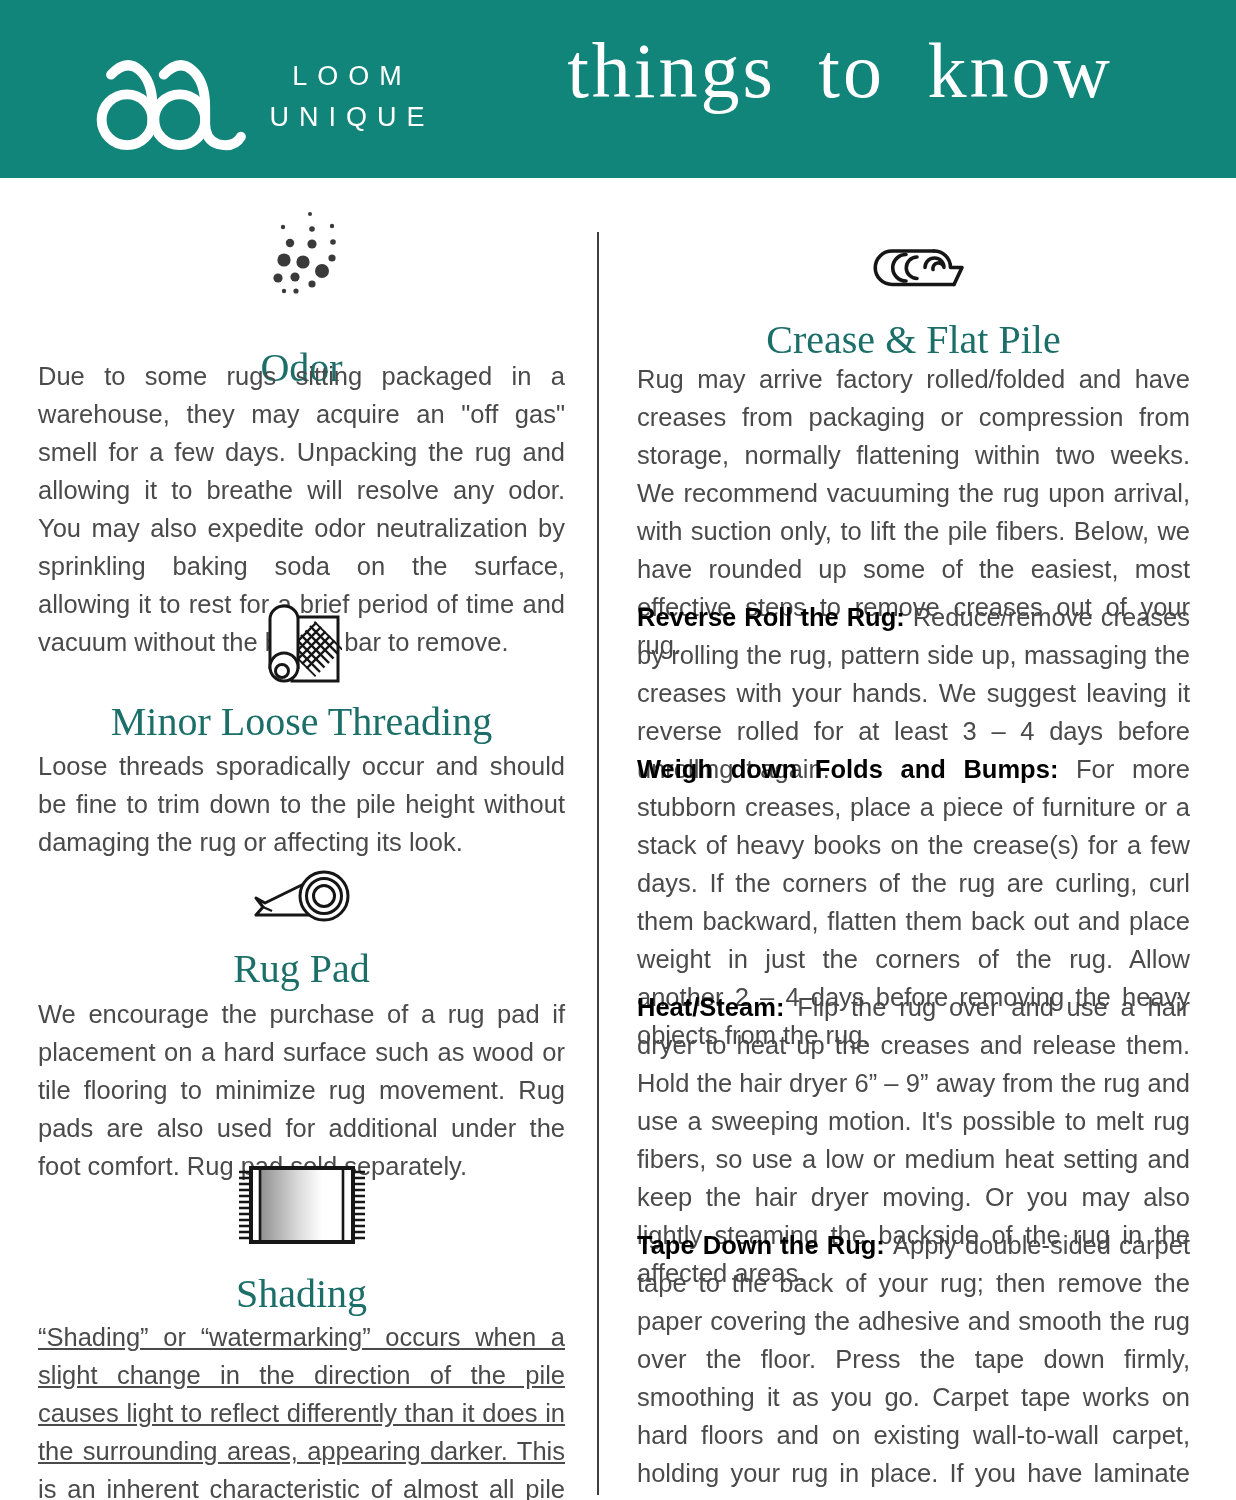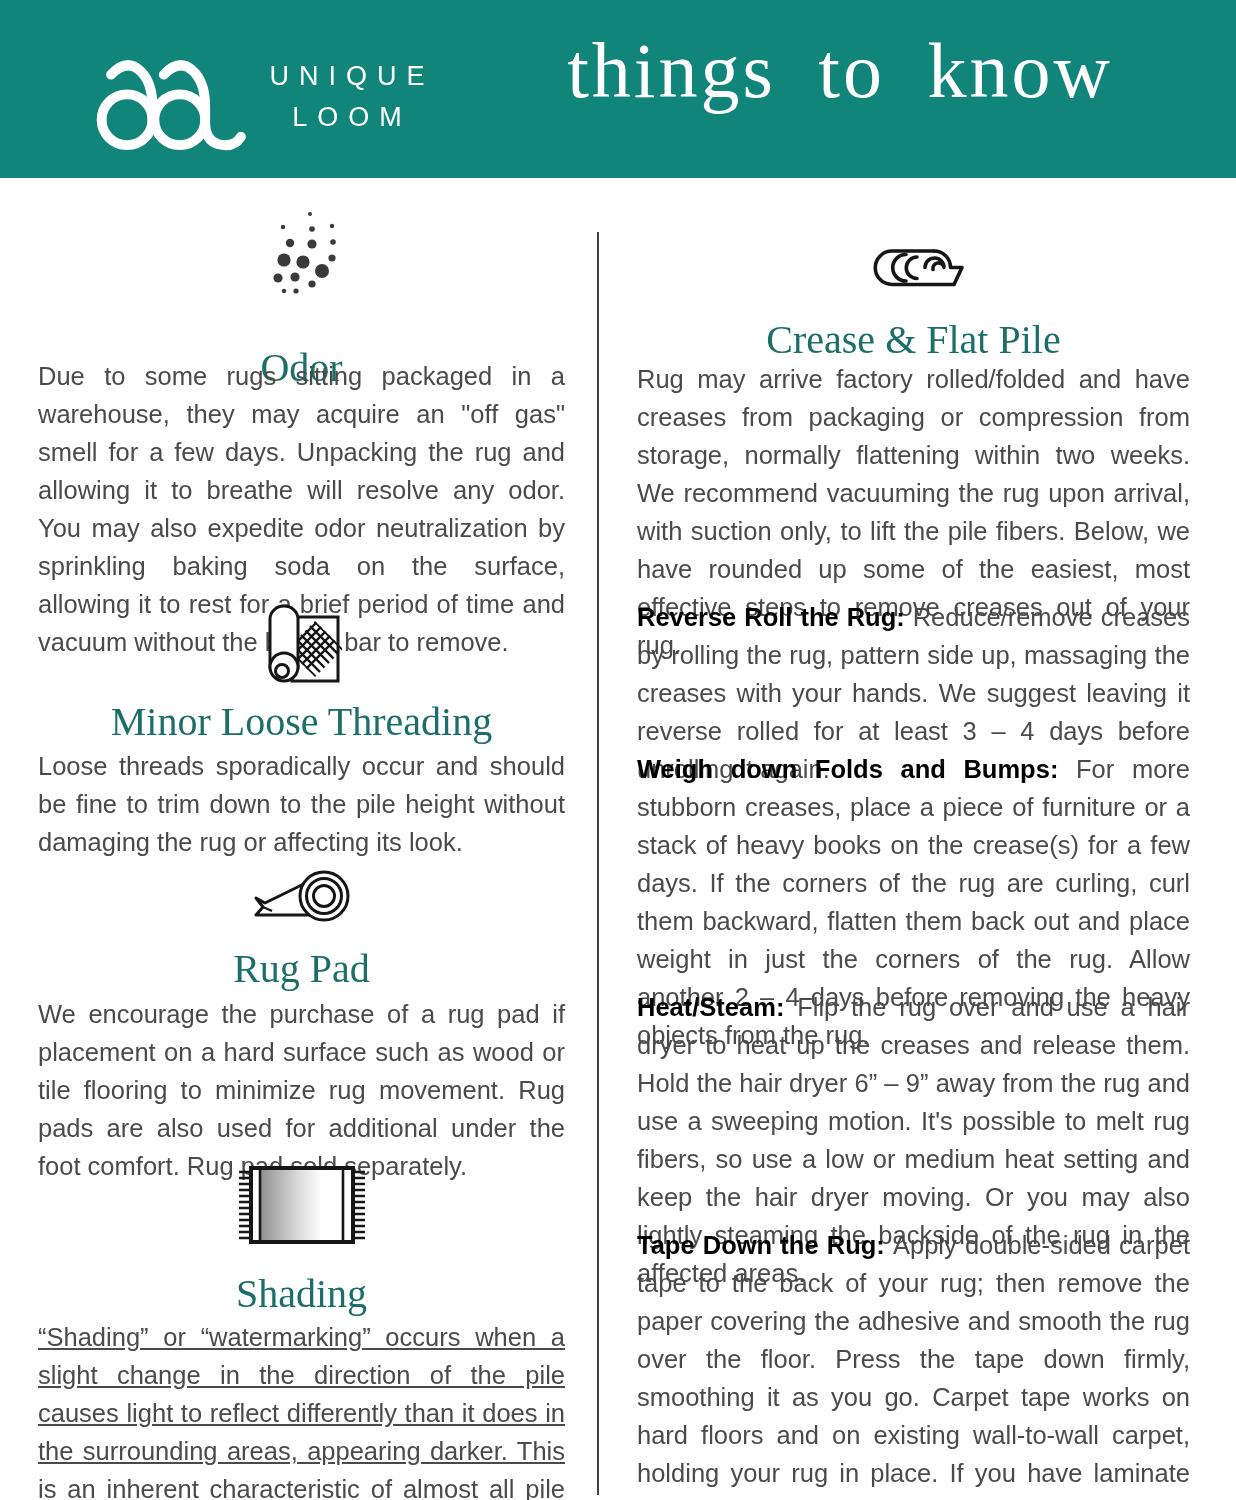--- a/index.html
+++ b/index.html
@@ -41,22 +41,22 @@
   <header class="banner">
     <svg class="logo" width="160" height="112" viewBox="0 0 170 110">
       <g stroke="#ffffff" stroke-width="10.5" fill="none" stroke-linecap="round">
         <circle cx="33" cy="76" r="27"></circle>
         <path d="M 16,28 Q 32,11 46,23 Q 60,35 60,62 L 60,84"></path>
         <circle cx="89" cy="76" r="27"></circle>
         <path d="M 72,28 Q 88,11 102,23 Q 116,35 116,62 L 116,80 Q 116,98 130,102 Q 147,106 154,94"></path>
       </g>
     </svg>
     <div class="brand">
+      <div>LOOM</div>
       <div>UNIQUE</div>
-      <div>LOOM</div>
     </div>
     <h1 class="banner-title">things to know</h1>
   </header>
 
   <div class="divider"></div>
 
   <div id="odor-icon" class="abs lcol icon-wrap">
     <svg width="85" height="95" viewBox="0 0 85 95">
       <g fill="#3A3A3A">
         <circle cx="51" cy="11" r="2"></circle>

